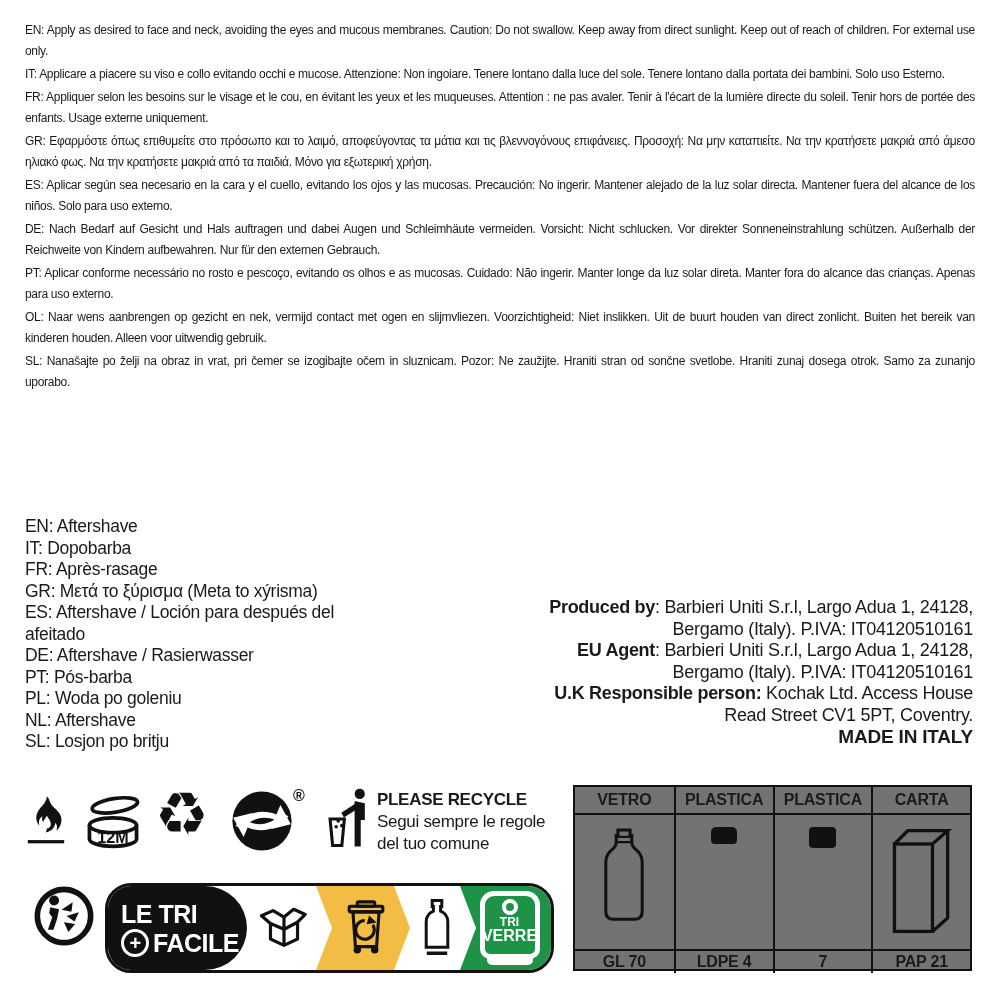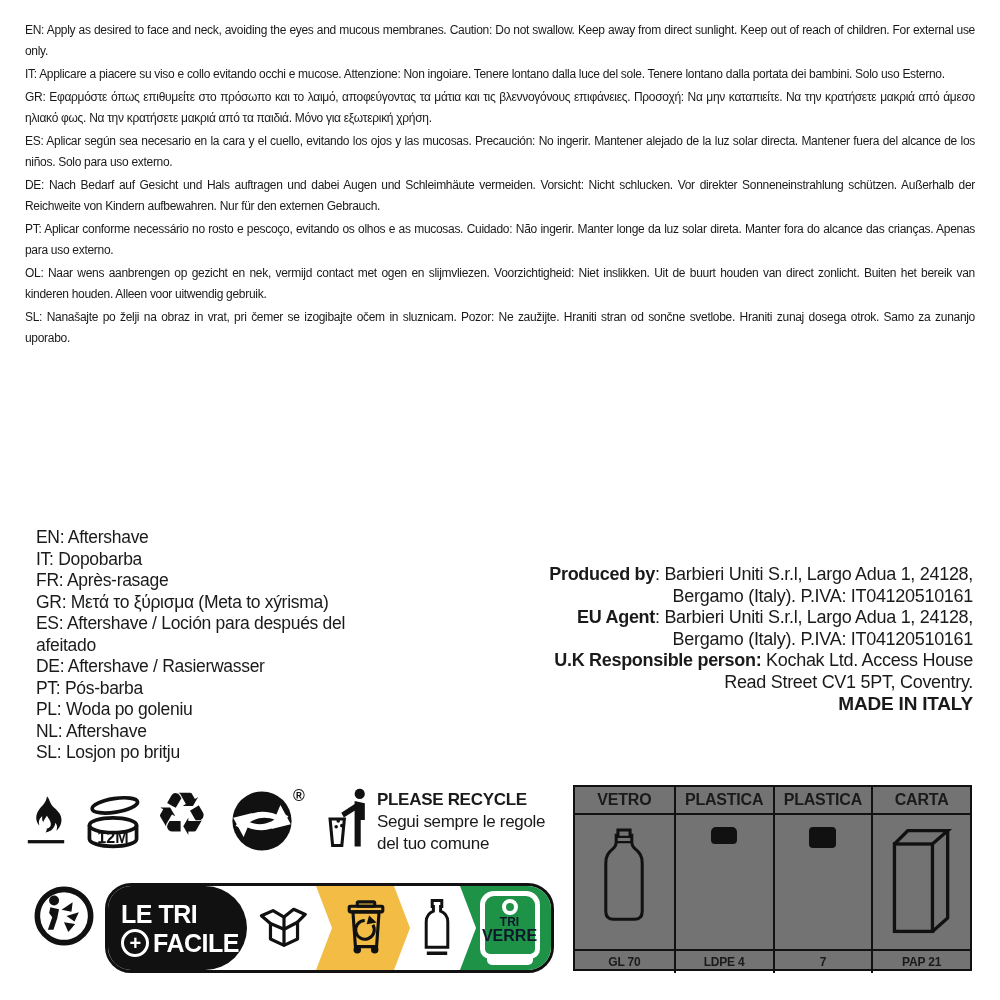--- a/index.html
+++ b/index.html
@@ -7,24 +7,24 @@
     position:relative;width:1000px;height:1000px;background:#fff;
     font-family:"Liberation Sans",sans-serif;color:#1a1a1a;overflow:hidden;
   }
   
   .directions{position:absolute;top:20px;left:25px;width:950px;}
   .directions p{
     margin:0 0 2px 0;font-size:12px;line-height:21px;letter-spacing:-0.3px;
     text-align:justify;
   }
   
-  .names{position:absolute;top:516px;left:25px;width:330px;margin:11px;padding:0;list-style:none;}
+  .names{position:absolute;top:516px;left:25px;width:330px;margin:0;padding:0;list-style:none;}
   .names li{font-size:17.5px;line-height:21.5px;letter-spacing:-0.3px;}
   
-  .producer{position:absolute;top:564px;right:27px;width:440px;text-align:right;}
+  .producer{position:absolute;top:597px;right:27px;width:440px;text-align:right;}
   .p-line{font-size:18px;line-height:21.5px;letter-spacing:-0.3px;}
   .p-line b{font-weight:bold;}
   .made-in{font-size:19px;font-weight:bold;letter-spacing:-0.2px;}
   
   .symbols{position:absolute;top:785px;left:25px;width:530px;height:95px;}
   .sym{position:absolute;display:block;}
   .sym-flame{left:0;top:2px;}
   .sym-pao{left:57px;top:10px;}
   .sym-recycle{left:130px;top:-4px;font-family:"DejaVu Sans",sans-serif;font-size:60px;line-height:66px;color:#111;}
   .sym-greendot{left:205px;top:4px;}
@@ -53,49 +53,50 @@
   .lt2{display:flex;align-items:center;gap:4px;font-size:25px;font-weight:bold;letter-spacing:-0.5px;line-height:30px;}
   .plus-circle{
     display:inline-flex;align-items:center;justify-content:center;
     width:22px;height:22px;border:3.5px solid #fff;border-radius:50%;
     font-size:20px;font-weight:bold;color:#fff;line-height:1;
   }
   
   .tv{display:flex;flex-direction:column;align-items:center;}
   .tv-box{
     width:50px;height:58px;border:5px solid #fff;border-radius:14px 14px 10px 10px;
-    display:flex;flex-direction:column;align-items:center;justify-content:flex-start;color:#0f172a;
+    display:flex;flex-direction:column;align-items:center;justify-content:flex-start;color:#ffffff;
   }
   .tv-ring{display:block;width:8px;height:8px;border:4.5px solid #fff;border-radius:50%;margin-top:3px;}
   .tv-t1{font-size:12px;font-weight:bold;line-height:13px;margin-top:1px;}
   .tv-t2{font-size:16px;font-weight:bold;line-height:13px;}
   .tv-tab{width:46px;height:7px;background:#fff;border-radius:0 0 5px 5px;margin-top:-1px;}
   
   .materials{
     position:absolute;left:573px;top:785px;width:399px;height:186px;
     display:grid;grid-template-columns:repeat(4,1fr);grid-template-rows:28px 134px 24px;
     border:2px solid #111;box-sizing:border-box;background:#737373;
   }
   .materials .cell{border-left:2px solid #111;display:flex;align-items:center;justify-content:center;}
   .materials .cell.first{border-left:none;}
   .materials .hdr{border-bottom:2px solid #111;font-size:16px;font-weight:bold;letter-spacing:-0.2px;}
-  .materials .cod{border-top:2px solid #111;font-size:12px;font-weight:bold;letter-spacing:-0.2px;}
+  .materials .cod{border-top:2px solid #111;font-size:16px;font-weight:bold;letter-spacing:-0.2px;}
   .materials .ico{align-items:center;}
   .materials .ico.top{align-items:flex-start;padding-top:12px;}
   .cap-s{width:26px;height:17px;background:#111;border-radius:5px 5px 4px 4px;}
   .cap-b{width:27px;height:21px;background:#111;border-radius:4px;}
 </style>
 </head>
 <body>
 
 <div class="label">
 
   <section class="directions">
     <p>EN: Apply as desired to face and neck, avoiding the eyes and mucous membranes. Caution: Do not swallow. Keep away from direct sunlight. Keep out of reach of children. For external use only.</p>
     <p>IT: Applicare a piacere su viso e collo evitando occhi e mucose. Attenzione: Non ingoiare. Tenere lontano dalla luce del sole. Tenere lontano dalla portata dei bambini. Solo uso Esterno.</p>
+    <p>FR: Appliquer selon les besoins sur le visage et le cou, en évitant les yeux et les muqueuses. Attention : ne pas avaler. Tenir à l'écart de la lumière directe du soleil. Tenir hors de portée des enfants. Usage externe uniquement.</p>
     <p>GR: Εφαρμόστε όπως επιθυμείτε στο πρόσωπο και το λαιμό, αποφεύγοντας τα μάτια και τις βλεννογόνους επιφάνειες. Προσοχή: Να μην καταπιείτε. Να την κρατήσετε μακριά από άμεσο ηλιακό φως. Να την κρατήσετε μακριά από τα παιδιά. Μόνο για εξωτερική χρήση.</p>
     <p>ES: Aplicar según sea necesario en la cara y el cuello, evitando los ojos y las mucosas. Precaución: No ingerir. Mantener alejado de la luz solar directa. Mantener fuera del alcance de los niños. Solo para uso externo.</p>
     <p>DE: Nach Bedarf auf Gesicht und Hals auftragen und dabei Augen und Schleimhäute vermeiden. Vorsicht: Nicht schlucken. Vor direkter Sonneneinstrahlung schützen. Außerhalb der Reichweite von Kindern aufbewahren. Nur für den externen Gebrauch.</p>
     <p>PT: Aplicar conforme necessário no rosto e pescoço, evitando os olhos e as mucosas. Cuidado: Não ingerir. Manter longe da luz solar direta. Manter fora do alcance das crianças. Apenas para uso externo.</p>
     <p>OL: Naar wens aanbrengen op gezicht en nek, vermijd contact met ogen en slijmvliezen. Voorzichtigheid: Niet inslikken. Uit de buurt houden van direct zonlicht. Buiten het bereik van kinderen houden. Alleen voor uitwendig gebruik.</p>
     <p>SL: Nanašajte po želji na obraz in vrat, pri čemer se izogibajte očem in sluznicam. Pozor: Ne zaužijte. Hraniti stran od sončne svetlobe. Hraniti zunaj dosega otrok. Samo za zunanjo uporabo.</p>
   </section>
 
   <ul class="names">
     <li>EN: Aftershave</li>

